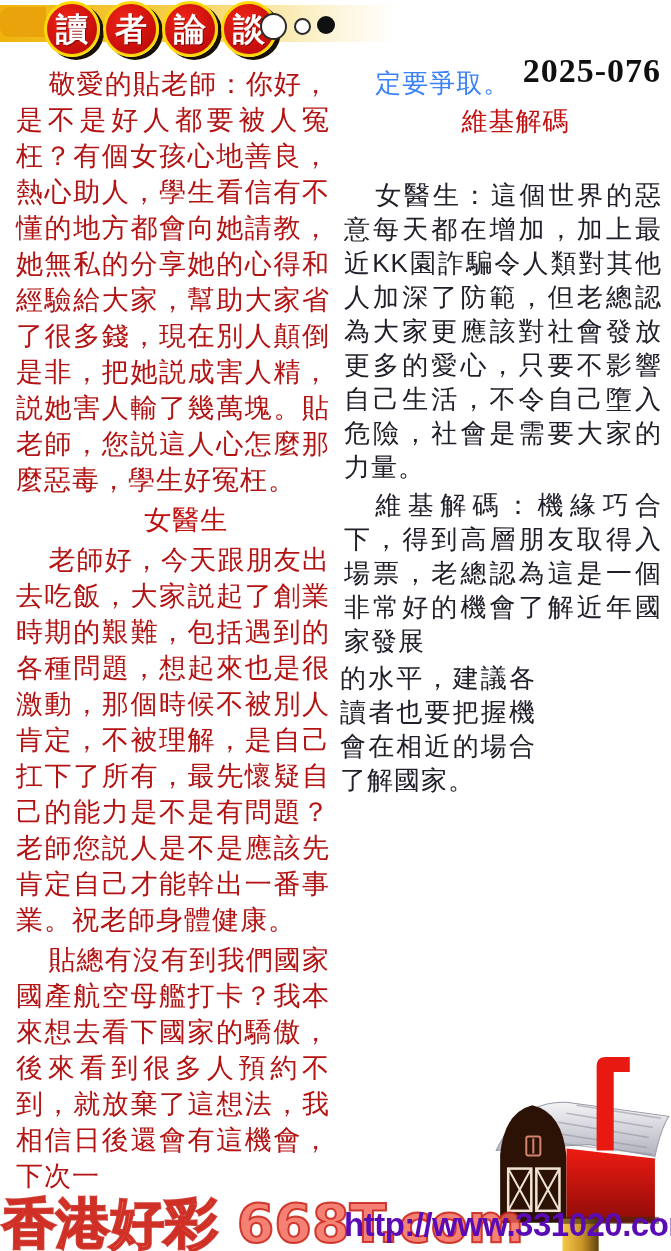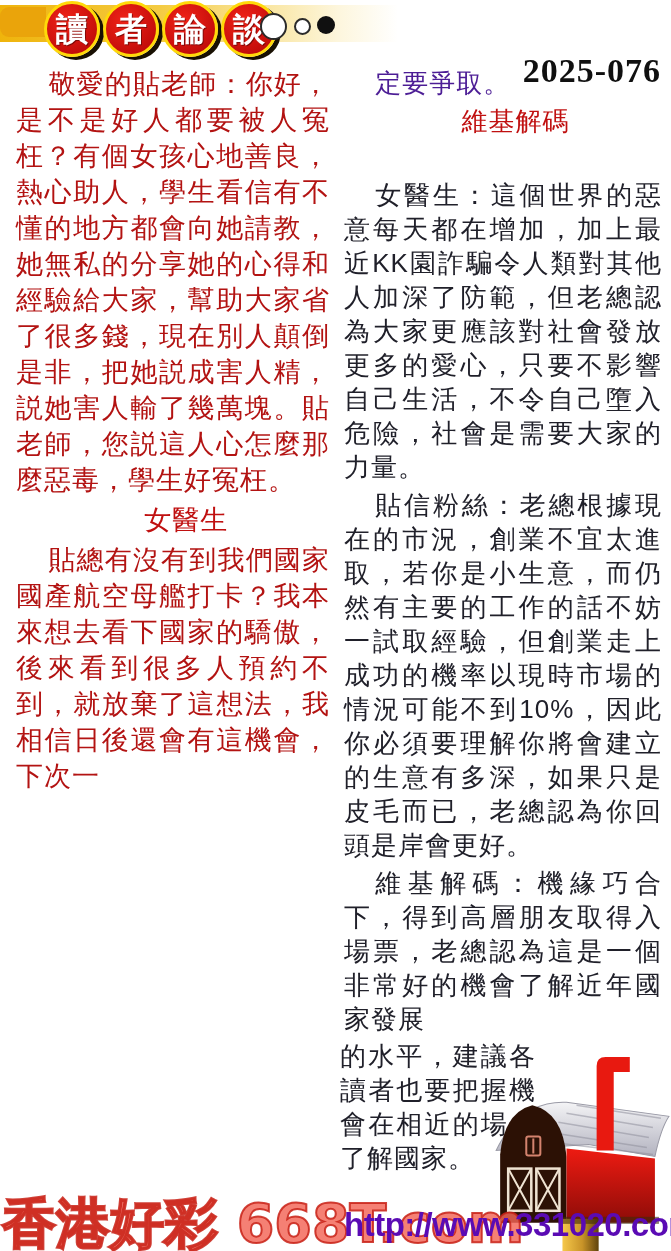--- a/index.html
+++ b/index.html
@@ -69,28 +69,28 @@
   </div>
   <div class="dot dot-big"></div>
   <div class="dot dot-small"></div>
   <div class="dot dot-filled"></div>
   <div class="issue">2025-076</div>
 </div>
 
 <div class="col col-left">
   <p>敬愛的貼老師：你好，是不是好人都要被人冤枉？有個女孩心地善良，熱心助人，學生看信有不懂的地方都會向她請教，她無私的分享她的心得和經驗給大家，幫助大家省了很多錢，現在別人顛倒是非，把她説成害人精，説她害人輸了幾萬塊。貼老師，您説這人心怎麼那麼惡毒，學生好冤枉。</p>
   <p class="sig">女醫生</p>
+  <p>老師好，今天跟朋友出去吃飯，大家説起了創業時期的艱難，包括遇到的各種問題，想起來也是很激動，那個時候不被別人肯定，不被理解，是自己扛下了所有，最先懷疑自己的能力是不是有問題？老師您説人是不是應該先肯定自己才能幹出一番事業。祝老師身體健康。</p>
   <p>貼總有沒有到我們國家國產航空母艦打卡？我本來想去看下國家的驕傲，後來看到很多人預約不到，就放棄了這想法，我相信日後還會有這機會，下次一</p>
 </div>
 
 <div class="col col-right">
-  <p class="cont" style="color:#4c1d95;">定要爭取。</p>
+  <p class="cont" style="color:#3b82f6;">定要爭取。</p>
   <p class="sig">維基解碼</p>
   <p class="reply">女醫生：這個世界的惡意每天都在增加，加上最近KK園詐騙令人類對其他人加深了防範，但老總認為大家更應該對社會發放更多的愛心，只要不影響自己生活，不令自己墮入危險，社會是需要大家的力量。</p>
-  <p class="reply">貼信粉絲：老總根據現在的市況，創業不宜太進取，若你是小生意，而仍然有主要的工作的話不妨一試取經驗，但創業走上成功的機率以現時市場的情況可能不到10%，因此你必須要理解你將會建立的生意有多深，如果只是皮毛而已，老總認為你回頭是岸會更好。</p>
   <p class="reply-tail">維基解碼：機緣巧合下，得到高層朋友取得入場票，老總認為這是一個非常好的機會了解近年國家發展</p>
   <div class="wrap-narrow">的水平，建議各讀者也要把握機會在相近的場合了解國家。</div>
 </div>
 
 <div class="mailbox">
   <svg width="201" height="201" viewBox="0 0 200 200">
     <defs>
       <linearGradient id="postG" x1="0" y1="0" x2="1" y2="0">
         <stop offset="0" stop-color="#f6c84a"></stop>
           <stop offset="0.55" stop-color="#c89328"></stop>

